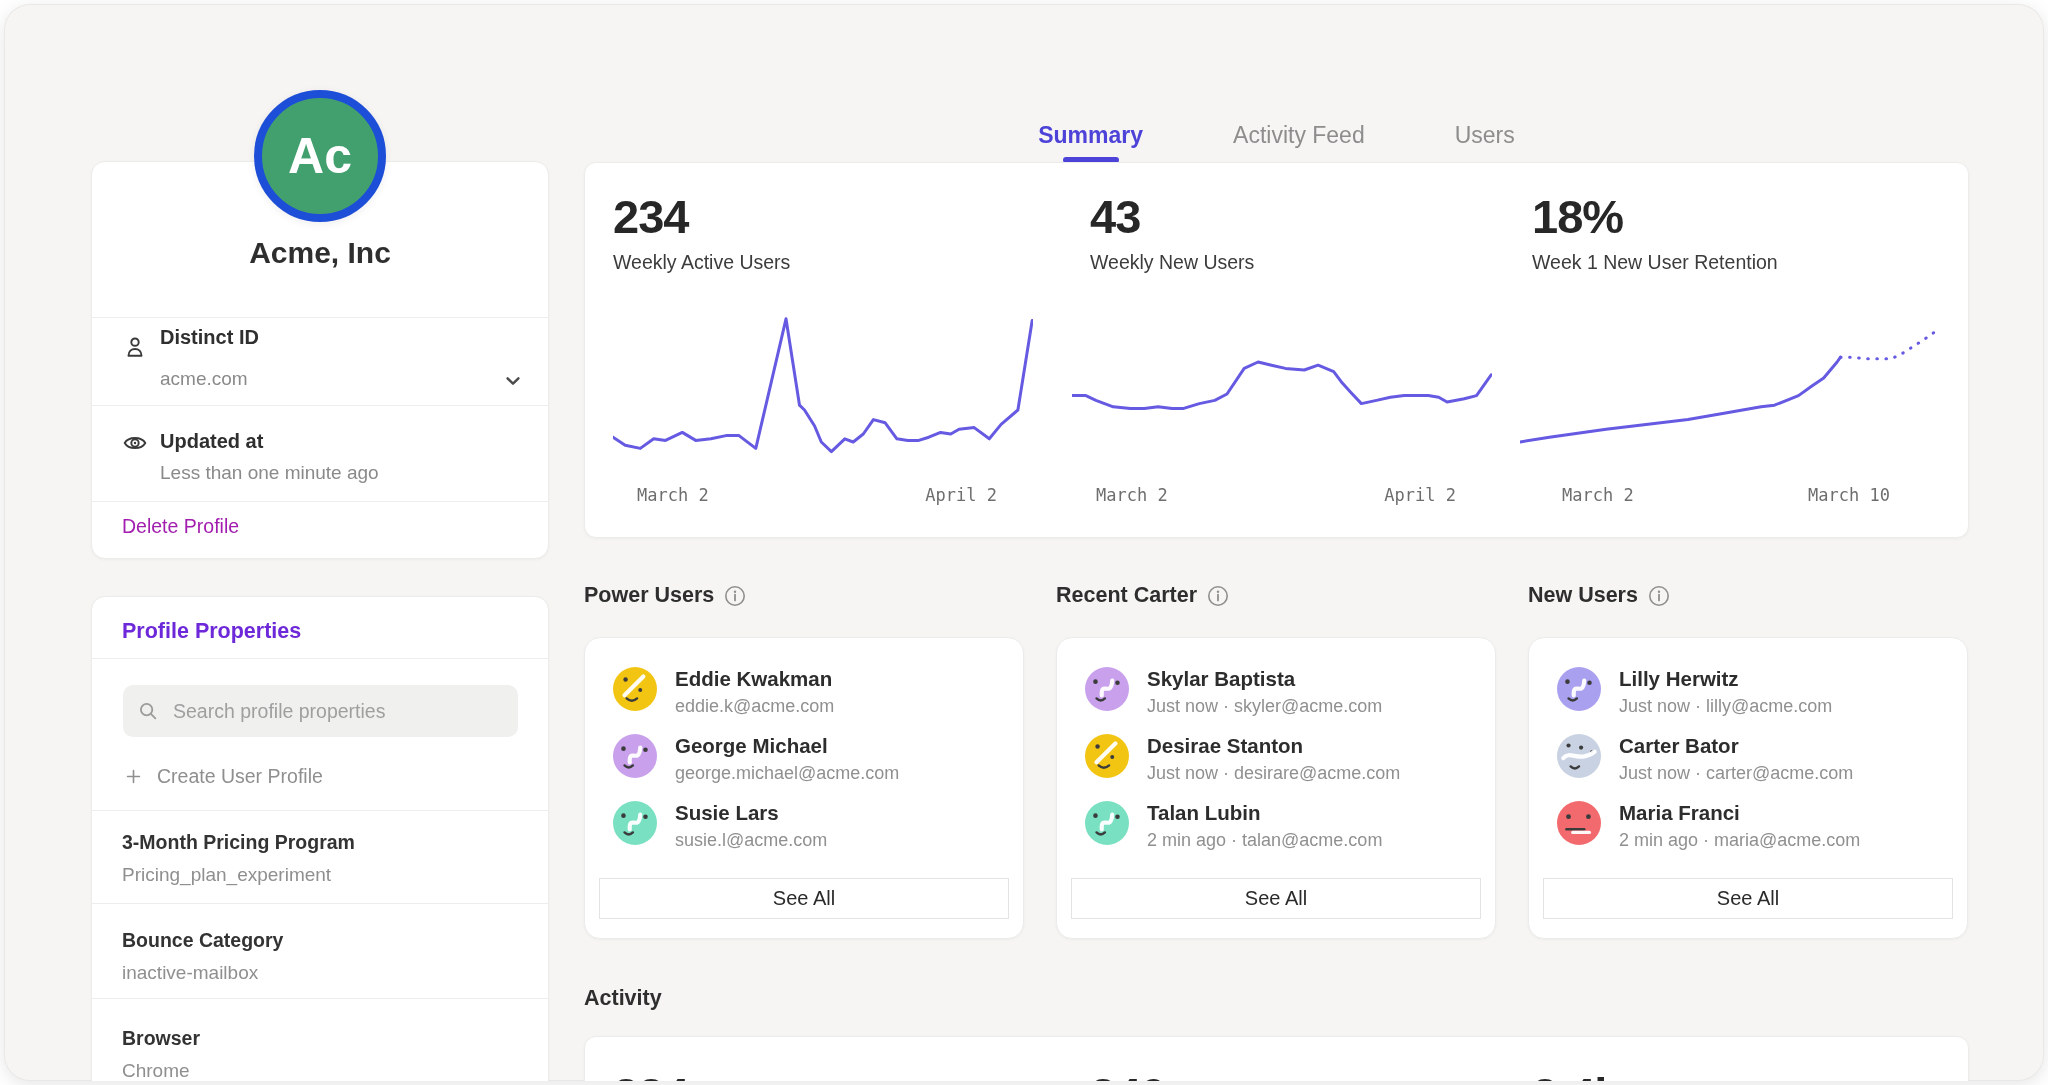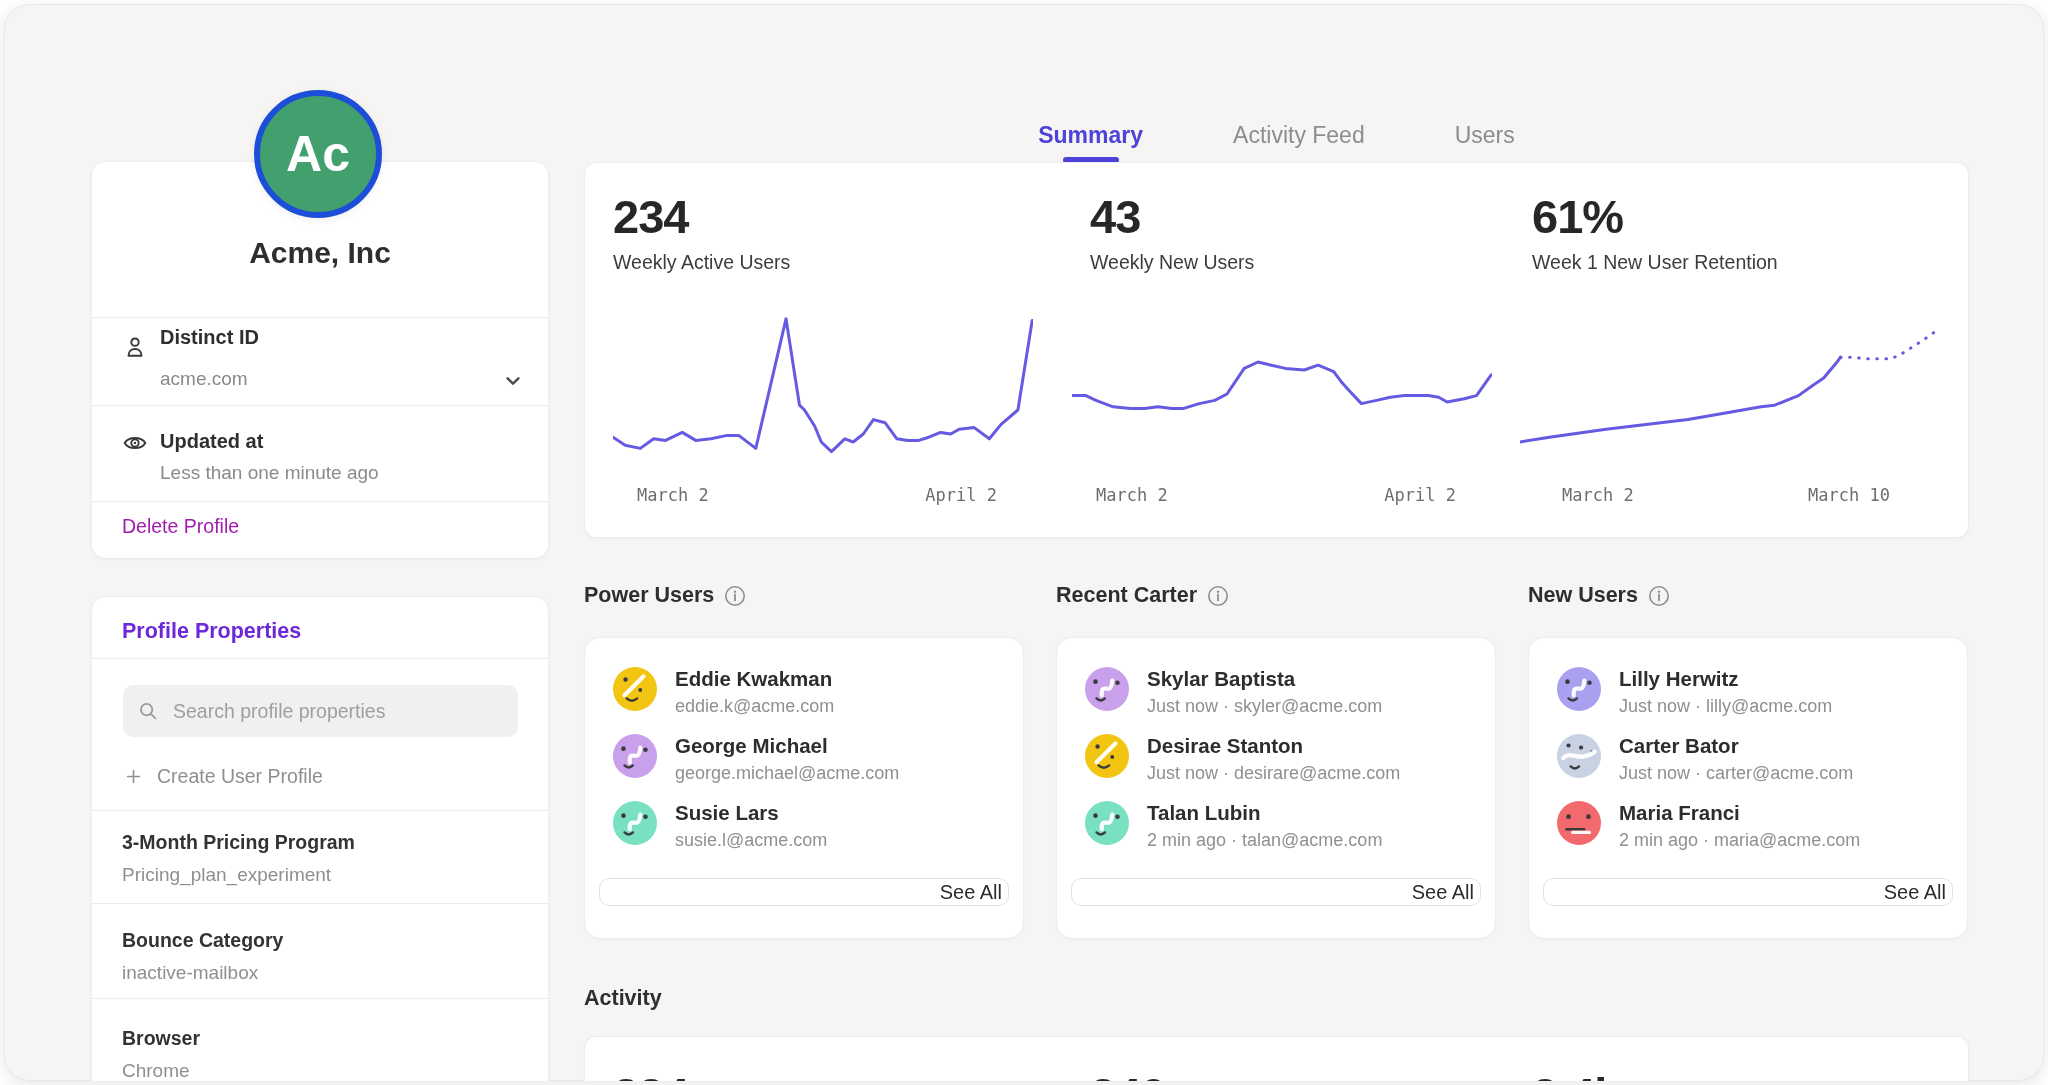--- a/index.html
+++ b/index.html
@@ -4,21 +4,21 @@
 <style>
   html,body{margin:0;padding:0;width:2048px;height:1085px;overflow:hidden;background:#ffffff;
     font-family:"Liberation Sans",sans-serif;-webkit-font-smoothing:antialiased;}
   .app{position:absolute;inset:4px;border-radius:26px;background:#f6f5f3;overflow:hidden;
     box-shadow:inset 0 0 0 1px rgba(0,0,0,.05), 0 4px 18px rgba(0,0,0,.10);}
   .card{position:absolute;background:#fff;border:1px solid #ececea;border-radius:14px;
     box-shadow:0 1px 3px rgba(0,0,0,.04);box-sizing:border-box;}
   .divider{position:absolute;left:0;right:0;height:1px;background:#ededeb;}
   
   .company-avatar{position:absolute;left:250px;top:86px;width:116px;height:116px;border-radius:50%;
-    border:6px solid #1d4ed8;display:flex;align-items:center;justify-content:center;z-index:3;
+    border:8px solid #1d4ed8;display:flex;align-items:center;justify-content:center;z-index:3;
     color:#fff;font-size:50px;font-weight:700;box-shadow:0 2px 8px rgba(0,0,0,.07);}
   .profile-card{left:87px;top:157px;width:458px;height:398px;}
   .company-name{position:absolute;top:74px;left:0;width:100%;text-align:center;
     font-size:30px;font-weight:700;color:#2e2e2e;margin:0;}
   .prow-icon{position:absolute;left:30px;width:26px;height:26px;}
   .prow-label{position:absolute;left:68px;font-size:20px;font-weight:700;color:#2f2f2f;}
   .prow-value{position:absolute;left:68px;font-size:19px;color:#8a8a8a;}
   .chevron{position:absolute;left:408px;width:26px;height:26px;cursor:pointer;}
   .delete-btn{position:absolute;left:30px;top:353px;background:none;border:none;padding:0;
     font-family:inherit;font-size:19.5px;color:#a21caf;cursor:pointer;}
@@ -57,22 +57,22 @@
   .axis-row{position:absolute;left:0;right:0;top:322px;display:flex;justify-content:space-between;
     padding:0 36px 0 24px;font-family:"DejaVu Sans Mono",monospace;font-size:17px;color:#6e6e6e;}
   
   .usection-title{position:absolute;top:579px;display:flex;align-items:center;gap:10px;
     font-size:21.5px;font-weight:700;color:#2e2e2e;}
   .user-card{top:633px;width:440px;height:302px;border-radius:16px;}
   .urow{position:absolute;left:28px;right:28px;height:56px;cursor:pointer;}
   .uavatar{position:absolute;left:0;top:0;width:44px;height:44px;border-radius:50%;display:block;}
   .uname{position:absolute;left:62px;top:0;font-size:20.5px;font-weight:700;color:#2d2d2d;}
   .udetail{position:absolute;left:62px;top:29px;font-size:18px;color:#909090;}
-  .see-all{position:absolute;left:14px;right:14px;top:240px;height:28px;background:#fff;
-    border:1px solid #e3e3e1;border-radius:10px;font-family:inherit;font-size:20px;color:#2b2b2b;cursor:pointer;text-align:right;}
+  .see-all{position:absolute;left:14px;right:14px;top:240px;height:41px;background:#fff;
+    border:1px solid #e3e3e1;border-radius:0;font-family:inherit;font-size:20px;color:#2b2b2b;cursor:pointer;}
   
   .activity-title{position:absolute;left:580px;top:982px;font-size:21.5px;font-weight:700;color:#2e2e2e;}
   .activity-card{left:580px;top:1032px;width:1385px;height:220px;border-radius:12px;}
   .face-w{stroke:#fff;fill:none;stroke-width:4;stroke-linecap:round;opacity:.95;}
   .face-d{fill:#3b3b3b;}
   .face-m{stroke:#3b3b3b;fill:none;stroke-width:2.3;stroke-linecap:round;}
   .icon-stroke{stroke:#3a3a3a;stroke-width:1.8;fill:none;stroke-linecap:round;stroke-linejoin:round;}
   .icon-gray{stroke:#8f8f8f;stroke-width:1.6;fill:none;stroke-linecap:round;}
 </style>
 </head>
@@ -185,21 +185,21 @@
       <div class="stat-label">Weekly New Users</div>
       <svg class="spark" width="420" height="180">
           <polyline points="0.0,105.6 13.9,105.6 23.9,110.4 41.2,116.8 58.4,118.4 72.2,118.4 86.1,116.8 100.0,118.4 111.7,118.4 127.3,113.6 142.8,110.4 155.0,104.0 172.2,78.4 186.1,72.0 199.5,75.2 213.4,78.4 232.3,80.0 246.1,75.2 261.7,81.6 270.1,92.8 278.9,102.4 289.4,113.6 304.5,110.4 318.4,107.2 332.2,105.6 344.4,105.6 356.2,105.6 366.7,107.2 375.1,112.0 392.3,108.8 404.5,105.6 419.2,84.8" fill="none" stroke="#655AE1" stroke-width="3" stroke-linejoin="round" stroke-linecap="round"></polyline>
         </svg>
       <div class="axis-row">
         <span>March 2</span>
         <span>April 2</span>
       </div>
     </div>
     <div class="stat-col c2">
-      <div class="stat-value">61%</div>
+      <div class="stat-value">18%</div>
       <div class="stat-label">Week 1 New User Retention</div>
       <svg class="spark" width="420" height="180">
           <polyline points="0.0,152.0 29.4,147.2 86.1,139.2 126.0,134.4 168.0,129.6 204.1,123.2 241.1,116.8 254.5,115.2 278.5,105.6 291.9,96.0 303.7,88.0 317.1,72.0 320.5,67.2" fill="none" stroke="#655AE1" stroke-width="3" stroke-linejoin="round" stroke-linecap="round"></polyline>
           <polyline points="320.5,67.2 331.8,67.2 346.5,68.8 359.5,68.8 371.3,68.8 381.4,64.0 391.4,57.6 401.5,51.2 410.8,44.8 419.6,38.4" fill="none" stroke="#655AE1" stroke-width="3" stroke-linejoin="round" stroke-linecap="round" stroke-dasharray="0.6 8.5"></polyline>
         </svg>
       <div class="axis-row" style="padding:0 52px 0 42px">
         <span>March 2</span>
         <span>March 10</span>
       </div>
     </div>

